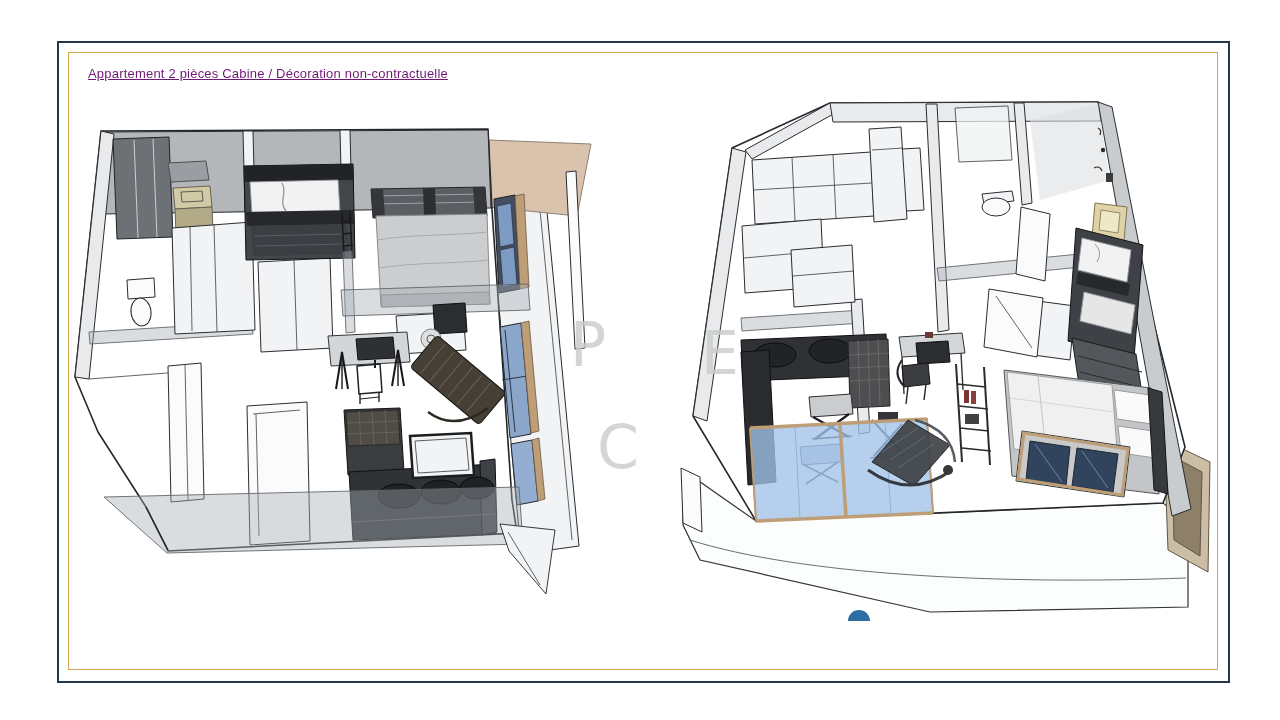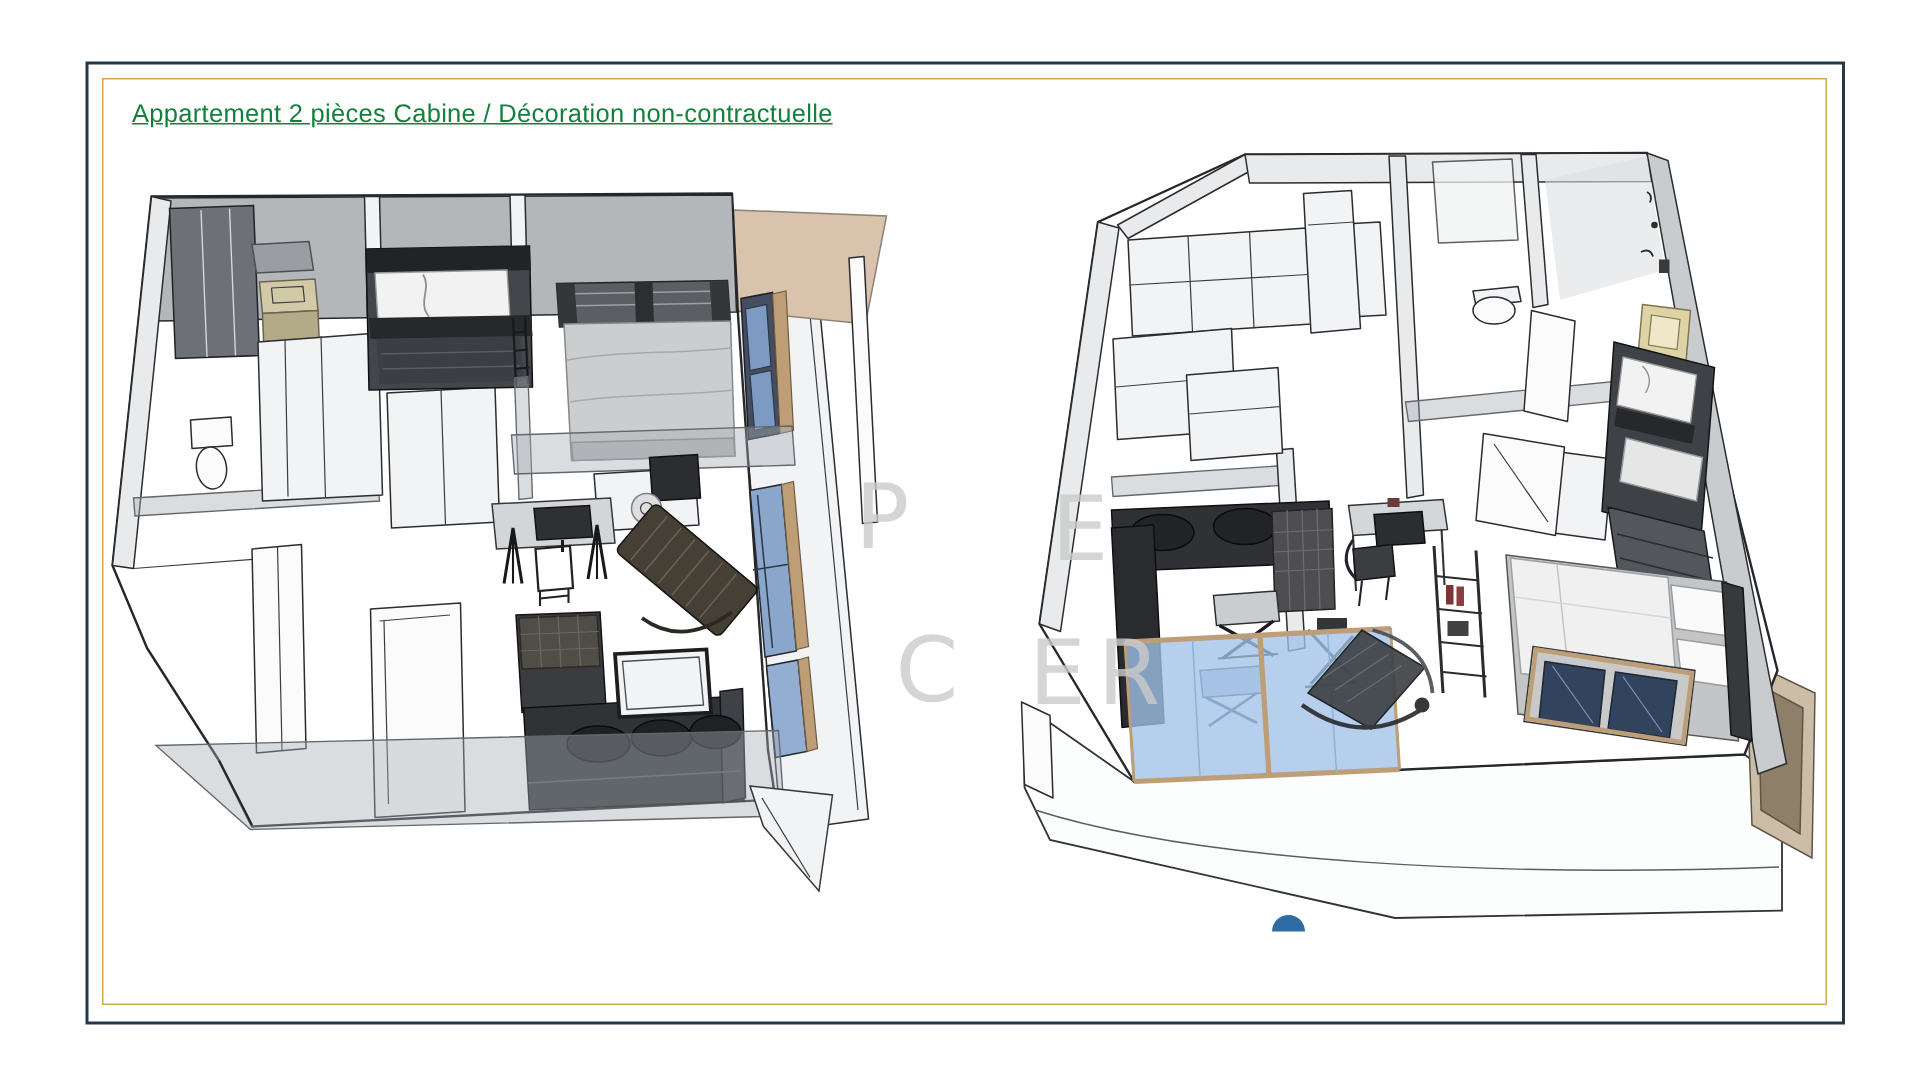--- a/index.html
+++ b/index.html
@@ -2,21 +2,21 @@
 <html><head>
 <meta charset="utf-8">
 <style>
   html,body{margin:0;padding:0;background:#ffffff;}
   #stage{position:relative;width:1280px;height:720px;background:#ffffff;overflow:hidden;
          font-family:"Liberation Sans",sans-serif;}
   .outer-frame{position:absolute;left:57px;top:41px;width:1169px;height:638px;
                border:2px solid #23384a;background:#ffffff;}
   .inner-frame{position:absolute;left:68px;top:52px;width:1148px;height:616px;
                border:1.5px solid #d0a952;}
-  .title{position:absolute;left:88px;top:66px;font-size:17px;color:#15803d;
+  .title{position:absolute;left:88px;top:66px;font-size:13px;color:#701a75;
          text-decoration:underline;letter-spacing:.2px;font-weight:500;}
   .wm{position:absolute;color:#cbcbcb;opacity:.8;font-size:60px;font-weight:400;
       font-family:"DejaVu Sans",sans-serif;pointer-events:none;}
   .wm-p{left:570px;top:310px;}
   .wm-e{left:701px;top:318px;}
   .wm-c{left:597px;top:412px;}
   .wm-er{left:686px;top:414px;letter-spacing:8px;}
   svg{position:absolute;left:0;top:0;}
   
   .outline{fill:#ffffff;stroke:#25272b;stroke-width:1.6;stroke-linejoin:round;}
@@ -352,14 +352,13 @@
         <circle cx="948" cy="470" r="5" fill="#26282b"></circle>
       </g>
 
       <path d="M848,621 A11,11 0 0 1 870,621 Z" fill="#2e6da4"></path>
     </g>
   </svg>
 
   <span class="wm wm-p">P</span>
   <span class="wm wm-e">E</span>
   <span class="wm wm-c">C</span>
-  <span class="wm wm-er">ER</span>
 </div>
 
 </body></html>

